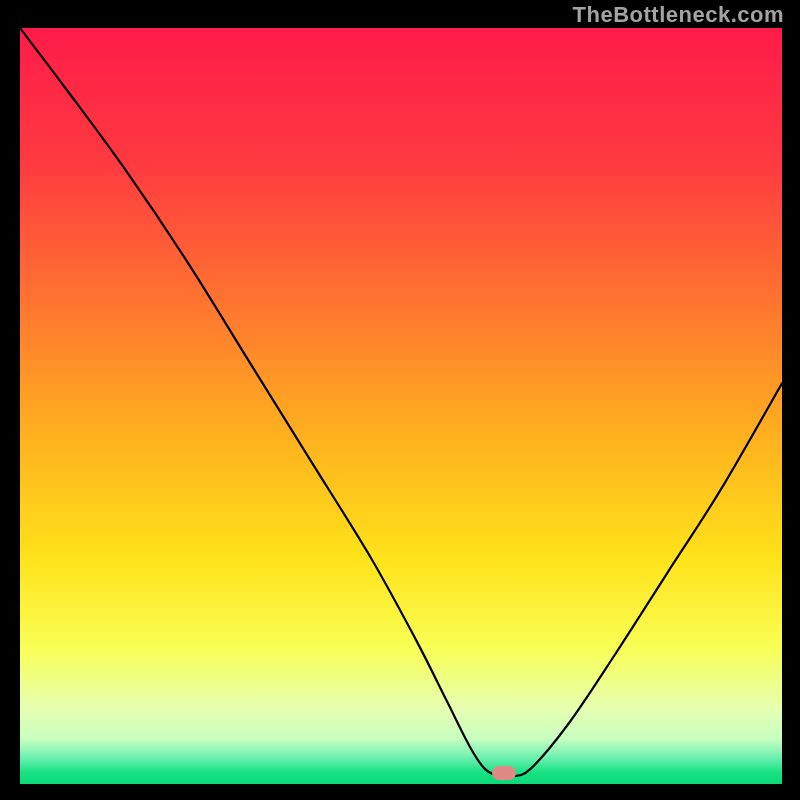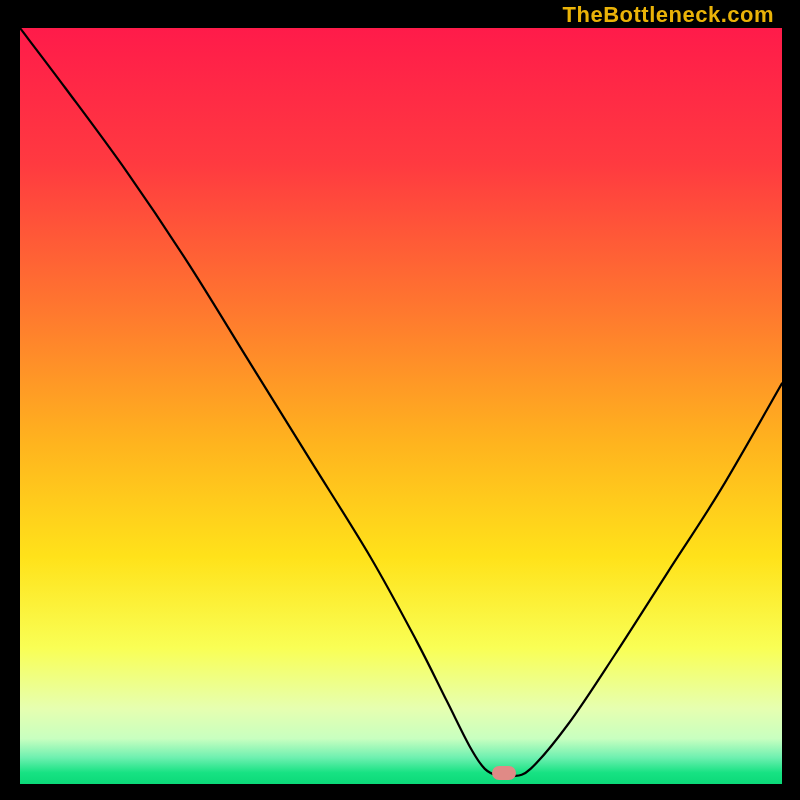--- a/index.html
+++ b/index.html
@@ -13,22 +13,22 @@
   }
   .stage {
     position: relative;
     width: 800px;
     height: 800px;
     background: #000;
   }
   .watermark {
     position: absolute;
     top: 2px;
-    right: 26px;
-    color: #eab308;
+    right: 16px;
+    color: #a3a3a3;
     font-size: 22px;
     font-weight: 600;
     letter-spacing: 0.5px;
     z-index: 20;
     user-select: none;
   }
   .plot-wrap {
     position: absolute;
     left: 20px;
     top: 28px;

